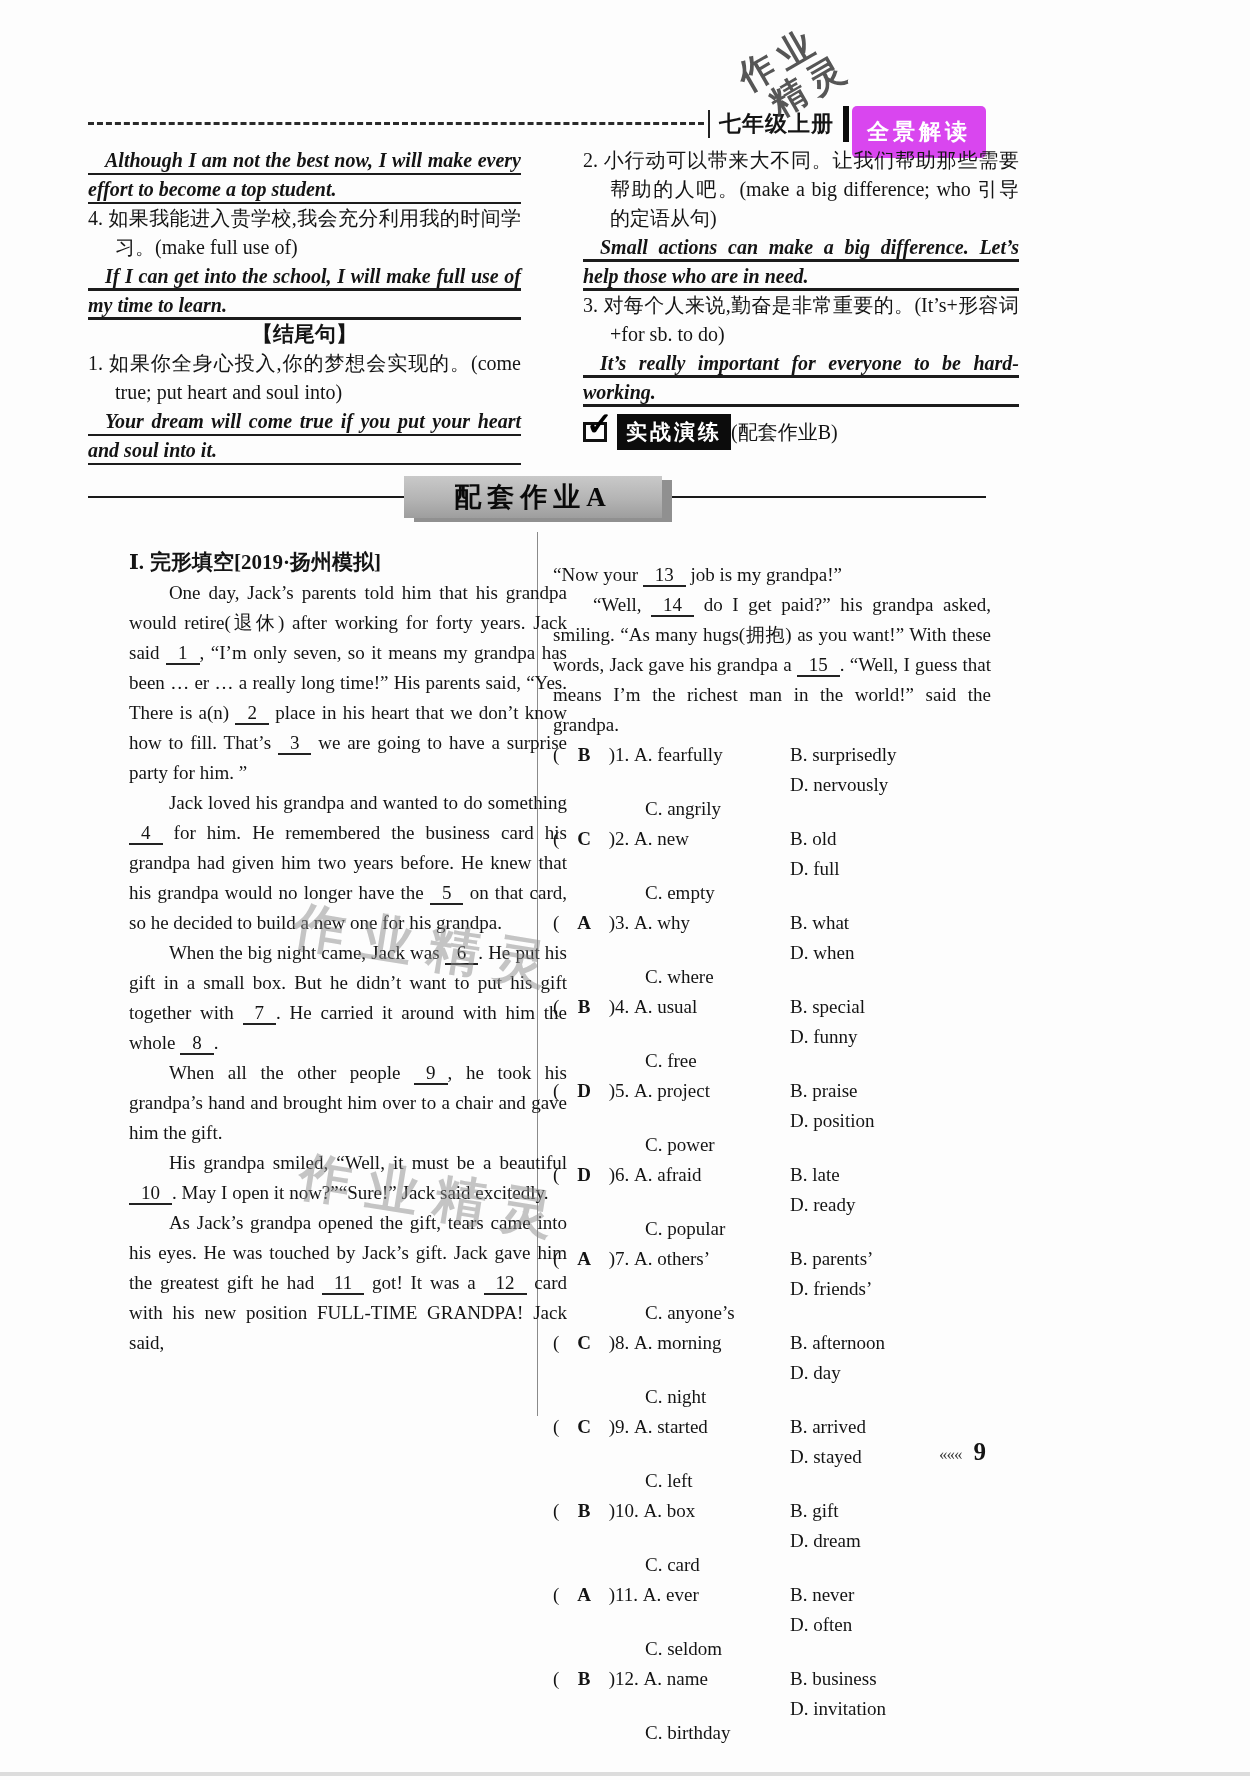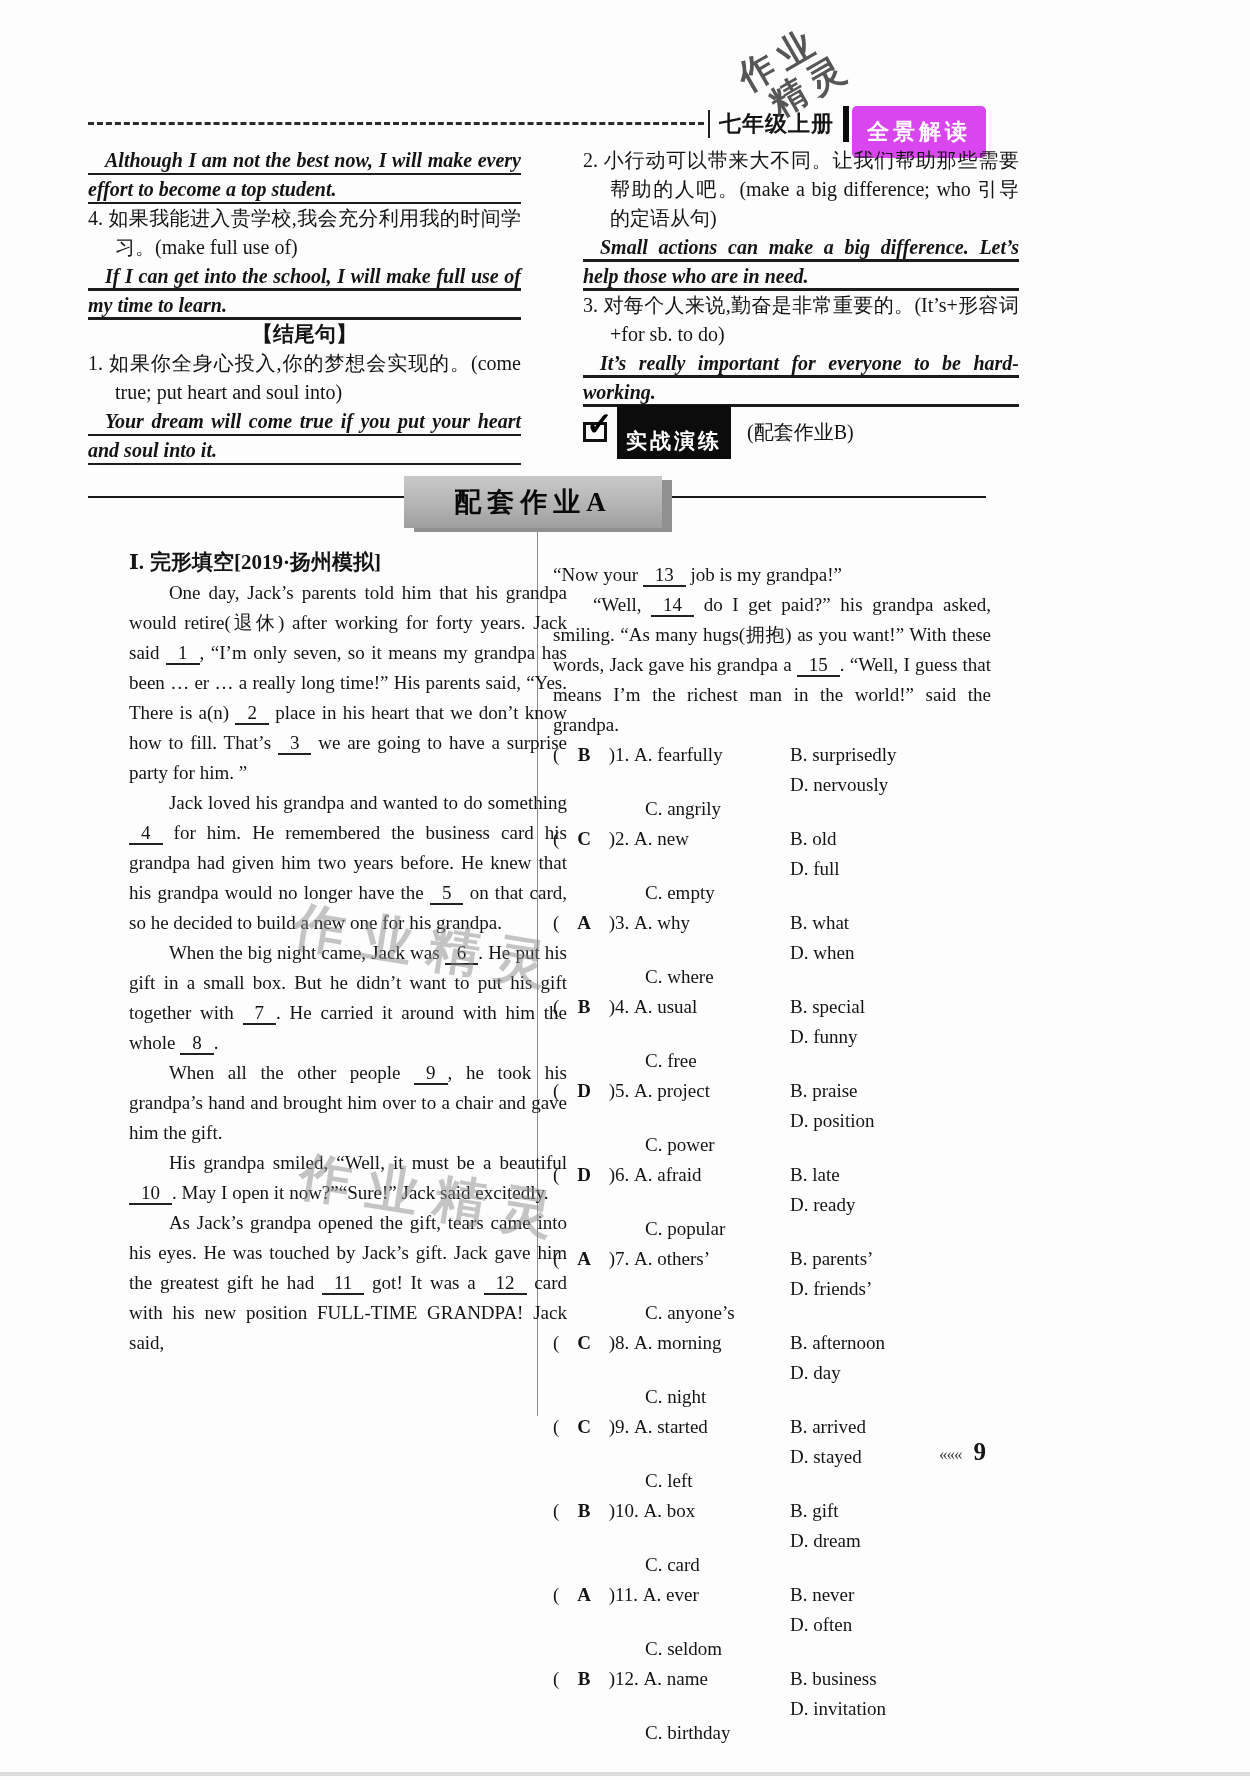--- a/index.html
+++ b/index.html
@@ -19,26 +19,26 @@
   .review-col{width:433px;font-size:20px;line-height:29px;}
   .review-left{left:88px;top:146px;}
   .review-right{left:583px;top:146px;width:436px;}
   .zh-item{text-align:justify;padding-left:27px;text-indent:-27px;}
   .sub-heading{font-size:21px;font-weight:bold;line-height:29px;text-align:center;}
   .en-answer{font-weight:bold;font-style:italic;text-indent:17px;text-align:justify;
     background-image:repeating-linear-gradient(to bottom,transparent 0,transparent 26.5px,#1c1c1c 26.5px,#1c1c1c 29px);}
   .drill-row{display:flex;align-items:center;margin-top:8px;height:34px;}
   .check-icon{width:24px;height:20px;border:3px solid #111;position:relative;margin-right:10px;flex:none;}
   .check-icon::after{content:"✓";position:absolute;left:0;top:-17px;font-size:32px;font-weight:bold;color:#000;line-height:1;}
-  .drill-badge{background:#0c0c0c;color:#fff;font-weight:bold;font-size:21px;letter-spacing:3px;padding:21px 9px 4px;font-family:"Liberation Sans","DejaVu Sans",sans-serif;}
-  .drill-note{font-size:20px;margin-left:16px;}
+  .drill-badge{background:#0c0c0c;color:#fff;font-weight:bold;font-size:21px;letter-spacing:3px;padding:3px 9px 4px;font-family:"Liberation Sans","DejaVu Sans",sans-serif;}
+  .drill-note{font-size:20px;margin-left:0;}
 
   
   .banner-line{left:88px;top:496px;width:898px;height:2px;background:#1a1a1a;}
-  .hw-banner{left:404px;top:476px;width:258px;height:52px;background:linear-gradient(180deg,#c9c9c9 0%,#b4b4b4 55%,#9e9e9e 100%);
+  .hw-banner{left:404px;top:476px;width:258px;height:42px;background:linear-gradient(180deg,#c9c9c9 0%,#b4b4b4 55%,#9e9e9e 100%);
     box-shadow:10px 4px 0 #909090;display:flex;align-items:center;justify-content:center;
     font-size:27px;font-weight:bold;letter-spacing:6px;color:#0a0a0a;}
 
   
   .col-divider{left:537px;top:532px;width:1px;height:884px;background:#8a8a8a;}
   .ex-col{font-size:19px;line-height:30px;}
   .ex-left{left:88px;top:546px;width:438px;margin-left:41px;}
   .ex-right{left:553px;top:530px;width:438px;padding-top:30px;}
   .ex-heading{font-size:21px;font-weight:bold;line-height:32px;white-space:nowrap;}
   .roman{margin-right:6px;}

